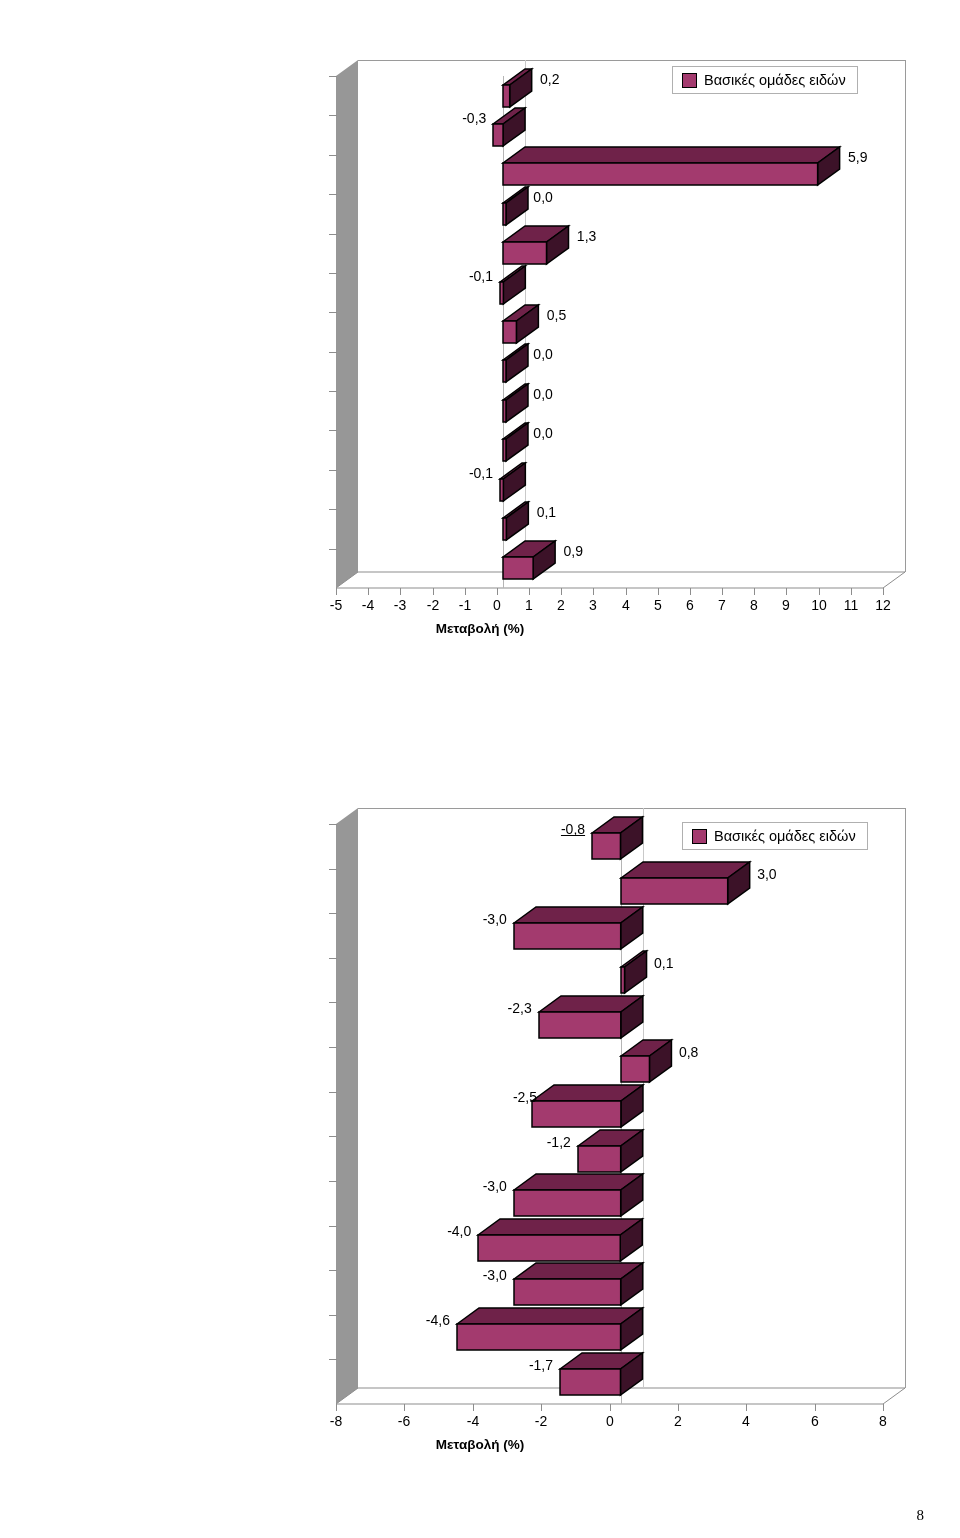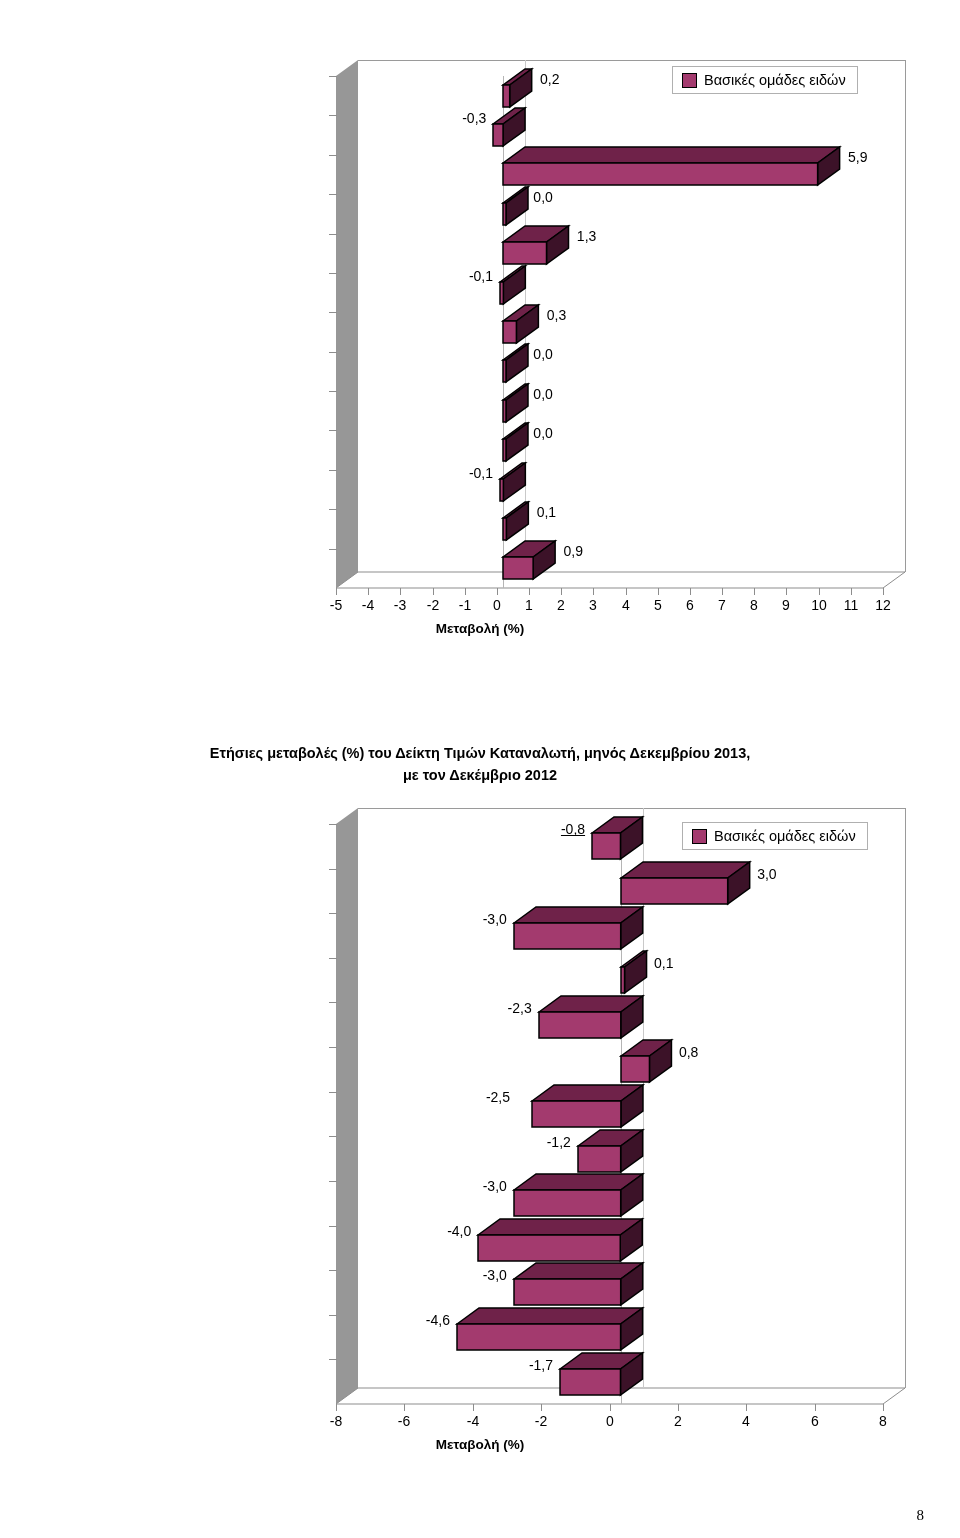--- a/index.html
+++ b/index.html
@@ -124,21 +124,21 @@
       <polygon points="5.347058823529437,18 27.347058823529437,2 27.347058823529437,24 5.347058823529437,40" fill="#3c1228" stroke="#000" stroke-width="1.5"></polygon>
       <rect x="2" y="18" width="3.347058823529437" height="22" fill="#a33a6e" stroke="#000" stroke-width="1.5"></rect>
       </svg>
       <div class="valuelabel" style="top: 211.615px; right: 466.994px; text-align: right;">-0,1</div>
       <div class="tick" style="left: 329px; top: 256px;"></div>
       <svg width="41.388235294117635" height="44" style="position: absolute; left: 501.353px; top: 247px;">
       <polygon points="2,18 24,2 37.388235294117635,2 15.388235294117635,18" fill="#6f2249" stroke="#000" stroke-width="1.5"></polygon>
       <polygon points="15.388235294117635,18 37.388235294117635,2 37.388235294117635,24 15.388235294117635,40" fill="#3c1228" stroke="#000" stroke-width="1.5"></polygon>
       <rect x="2" y="18" width="13.388235294117635" height="22" fill="#a33a6e" stroke="#000" stroke-width="1.5"></rect>
       </svg>
-      <div class="valuelabel" style="top: 251px; left: 546.741px;">0,3</div>
+      <div class="valuelabel" style="top: 251px; left: 546.741px;">0,5</div>
       <div class="tick" style="left: 329px; top: 296px;"></div>
       <svg width="31" height="44" style="position: absolute; left: 501.353px; top: 286.385px;">
       <polygon points="2,18 24,2 27,2 5,18" fill="#6f2249" stroke="#000" stroke-width="1.5"></polygon>
       <polygon points="5,18 27,2 27,24 5,40" fill="#3c1228" stroke="#000" stroke-width="1.5"></polygon>
       <rect x="2" y="18" width="3" height="22" fill="#a33a6e" stroke="#000" stroke-width="1.5"></rect>
       </svg>
       <div class="valuelabel" style="top: 290.385px; left: 533.353px;">0,0</div>
       <div class="tick" style="left: 329px; top: 335px;"></div>
       <svg width="31" height="44" style="position: absolute; left: 501.353px; top: 325.769px;">
       <polygon points="2,18 24,2 27,2 5,18" fill="#6f2249" stroke="#000" stroke-width="1.5"></polygon>
@@ -210,24 +210,20 @@
       <div class="xtick" style="left: 851px; top: 541px;">11</div>
       <div class="xtickmark" style="left: 883px; top: 532px;"></div>
       <div class="xtick" style="left: 883px; top: 541px;">12</div>
       <div class="xaxis-title" style="top: 565px;">Μεταβολή (%)</div>
       <div class="legend" style="left: 672px; top: 10px;">
         <span class="legend-swatch" style="background: rgb(163, 58, 110);"></span>
      <span class="legend-text">Βασικές ομάδες ειδών</span>
       </div>
     </div>
 
-  <div class="chart-title" id="title2">
-    <div>Ετήσιες μεταβολές (%) του  Δείκτη Τιμών Καταναλωτή, μηνός Δεκεμβρίου 2013,</div>
-    <div>με τον Δεκέμβριο 2012</div>
-  </div>
 
   <div class="chart" id="chart2">
       <div class="wall" style="left: 336px; top: 8px; width: 22px; height: 596px; clip-path: polygon(100% 0px, 100% 100%, 0px 100%, 0px 2.685%);"></div>
       <div class="wall-top" style="left: 336px; top: 8px; width: 22px; height: 16px; background: transparent; border-top: 0px;"></div>
       <div class="axisline" style="left: 358px; top: 8px; width: 547px; height: 1px;"></div>
       <div class="axisline" style="left: 905px; top: 8px; width: 1px; height: 580px;"></div>
       <div class="axisline" style="left: 358px; top: 588px; width: 547px; height: 1px;"></div>
       <svg width="960" height="700" style="position: absolute; left: 0px; top: 0px;">
         <polygon points="358,588 905,588 883,604 336,604" fill="#ffffff" stroke="#8d8d8d" stroke-width="1"></polygon>
       </svg>
@@ -275,21 +271,21 @@
       <polygon points="30.450000000000045,18 52.450000000000045,2 52.450000000000045,28 30.450000000000045,44" fill="#3c1228" stroke="#000" stroke-width="1.5"></polygon>
       <rect x="2" y="18" width="28.450000000000045" height="26" fill="#a33a6e" stroke="#000" stroke-width="1.5"></rect>
       </svg>
       <div class="valuelabel" style="top: 244.385px; left: 678.95px;">0,8</div>
       <div class="tick" style="left: 329px; top: 292px;"></div>
       <svg width="116.90625" height="48" style="position: absolute; left: 529.594px; top: 283px;">
       <polygon points="2,18 24,2 112.90625,2 90.90625,18" fill="#6f2249" stroke="#000" stroke-width="1.5"></polygon>
       <polygon points="90.90625,18 112.90625,2 112.90625,28 90.90625,44" fill="#3c1228" stroke="#000" stroke-width="1.5"></polygon>
       <rect x="2" y="18" width="88.90625" height="26" fill="#a33a6e" stroke="#000" stroke-width="1.5"></rect>
       </svg>
-      <div class="valuelabel" style="top: 289px; right: 450px; text-align: center; margin-left: 24px;">-2,5</div>
+      <div class="valuelabel" style="top: 289px; right: 423px; text-align: center; margin-left: 24px;">-2,5</div>
       <div class="tick" style="left: 329px; top: 336px;"></div>
       <svg width="70.67499999999995" height="48" style="position: absolute; left: 575.825px; top: 327.615px;">
       <polygon points="2,18 24,2 66.67499999999995,2 44.674999999999955,18" fill="#6f2249" stroke="#000" stroke-width="1.5"></polygon>
       <polygon points="44.674999999999955,18 66.67499999999995,2 66.67499999999995,28 44.674999999999955,44" fill="#3c1228" stroke="#000" stroke-width="1.5"></polygon>
       <rect x="2" y="18" width="42.674999999999955" height="26" fill="#a33a6e" stroke="#000" stroke-width="1.5"></rect>
       </svg>
       <div class="valuelabel" style="top: 333.615px; right: 389.175px; text-align: right;">-1,2</div>
       <div class="tick" style="left: 329px; top: 381px;"></div>
       <svg width="134.6875" height="48" style="position: absolute; left: 511.812px; top: 372.231px;">
       <polygon points="2,18 24,2 130.6875,2 108.6875,18" fill="#6f2249" stroke="#000" stroke-width="1.5"></polygon>

